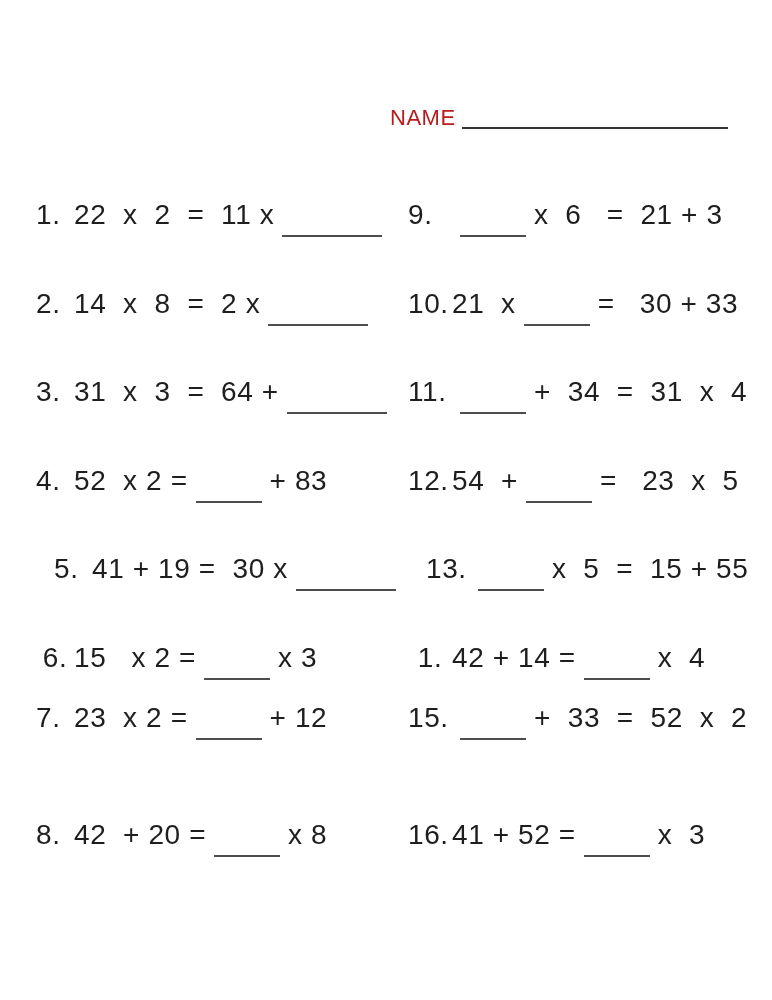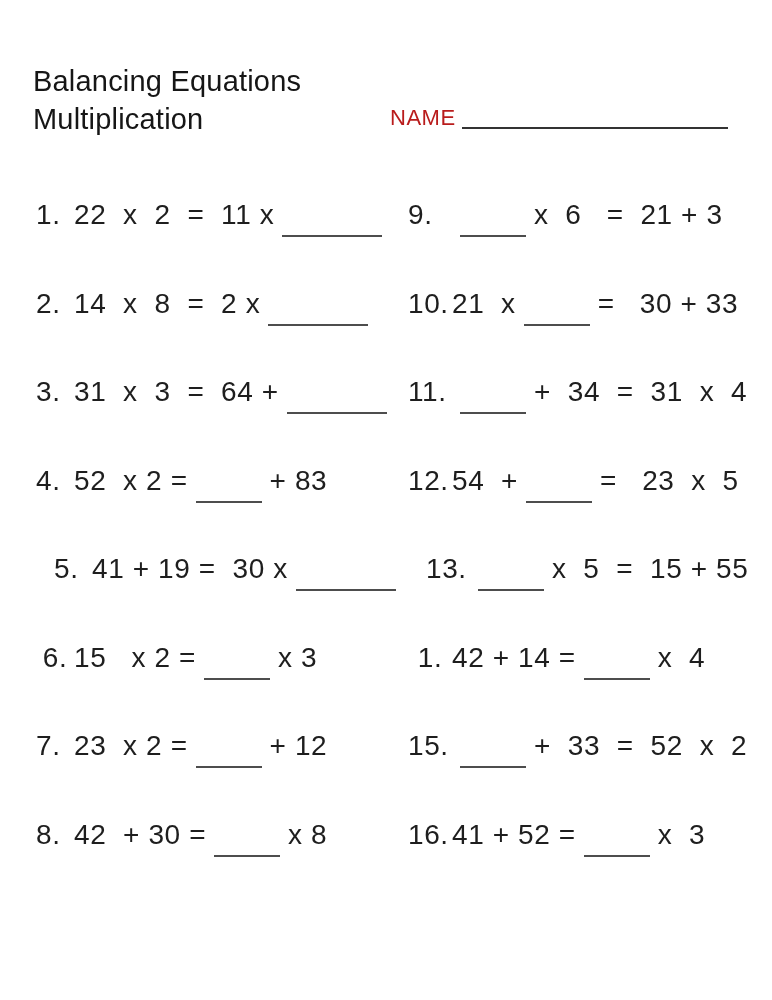--- a/index.html
+++ b/index.html
@@ -71,43 +71,39 @@
   .blank.long  { width: 100px; }
   .blank.short { width: 66px; }
   .colL { left: 36px; }
   .colR { left: 408px; }
   .row1 { top: 198px; }
   .row2 { top: 287px; }
   .row3 { top: 375px; }
   .row4 { top: 464px; }
   .row5 { top: 552px; margin-left: 18px; }
   .row6 { top: 641px; text-align: center; }
-  .row7 { top: 729px; }
+  .row7 { top: 701px; }
   .row8 { top: 818px; }
 </style>
 </head>
 <body>
 
 <div id="page">
-  <div id="title">
-    <div>Balancing Equations</div>
-    <div>Multiplication</div>
-  </div>
   <div id="name-block">
     <span>NAME</span><span id="name-line"></span>
   </div>
   <div id="problems">
       <div class="problem colL row1"><span class="pnum">1.</span><span class="ptext">22  x  2  =  11 x</span><span class="blank long"></span></div>
       <div class="problem colL row2"><span class="pnum">2.</span><span class="ptext">14  x  8  =  2 x</span><span class="blank long"></span></div>
       <div class="problem colL row3"><span class="pnum">3.</span><span class="ptext">31  x  3  =  64 +</span><span class="blank long"></span></div>
       <div class="problem colL row4"><span class="pnum">4.</span><span class="ptext">52  x 2 =</span><span class="blank short"></span><span class="ptext">+ 83</span></div>
       <div class="problem colL row5"><span class="pnum">5.</span><span class="ptext">41 + 19 =  30 x</span><span class="blank long"></span></div>
       <div class="problem colL row6"><span class="pnum">6.</span><span class="ptext">15   x 2 =</span><span class="blank short"></span><span class="ptext">x 3</span></div>
       <div class="problem colL row7"><span class="pnum">7.</span><span class="ptext">23  x 2 =</span><span class="blank short"></span><span class="ptext">+ 12</span></div>
-      <div class="problem colL row8"><span class="pnum">8.</span><span class="ptext">42  + 30 =</span><span class="blank short"></span><span class="ptext">x 8</span></div>
+      <div class="problem colL row8"><span class="pnum">8.</span><span class="ptext">42  + 20 =</span><span class="blank short"></span><span class="ptext">x 8</span></div>
       <div class="problem colR row1"><span class="pnum">9.</span><span class="blank short"></span><span class="ptext">x  6   =  21 + 3</span></div>
       <div class="problem colR row2"><span class="pnum">10.</span><span class="ptext">21  x</span><span class="blank short"></span><span class="ptext">=   30 + 33</span></div>
       <div class="problem colR row3"><span class="pnum">11.</span><span class="blank short"></span><span class="ptext">+  34  =  31  x  4</span></div>
       <div class="problem colR row4"><span class="pnum">12.</span><span class="ptext">54  +</span><span class="blank short"></span><span class="ptext">=   23  x  5</span></div>
       <div class="problem colR row5"><span class="pnum">13.</span><span class="blank short"></span><span class="ptext">x  5  =  15 + 55</span></div>
       <div class="problem colR row6"><span class="pnum">1.</span><span class="ptext">42 + 14 =</span><span class="blank short"></span><span class="ptext">x  4</span></div>
       <div class="problem colR row7"><span class="pnum">15.</span><span class="blank short"></span><span class="ptext">+  33  =  52  x  2</span></div>
       <div class="problem colR row8"><span class="pnum">16.</span><span class="ptext">41 + 52 =</span><span class="blank short"></span><span class="ptext">x  3</span></div>
     </div>
 </div>

